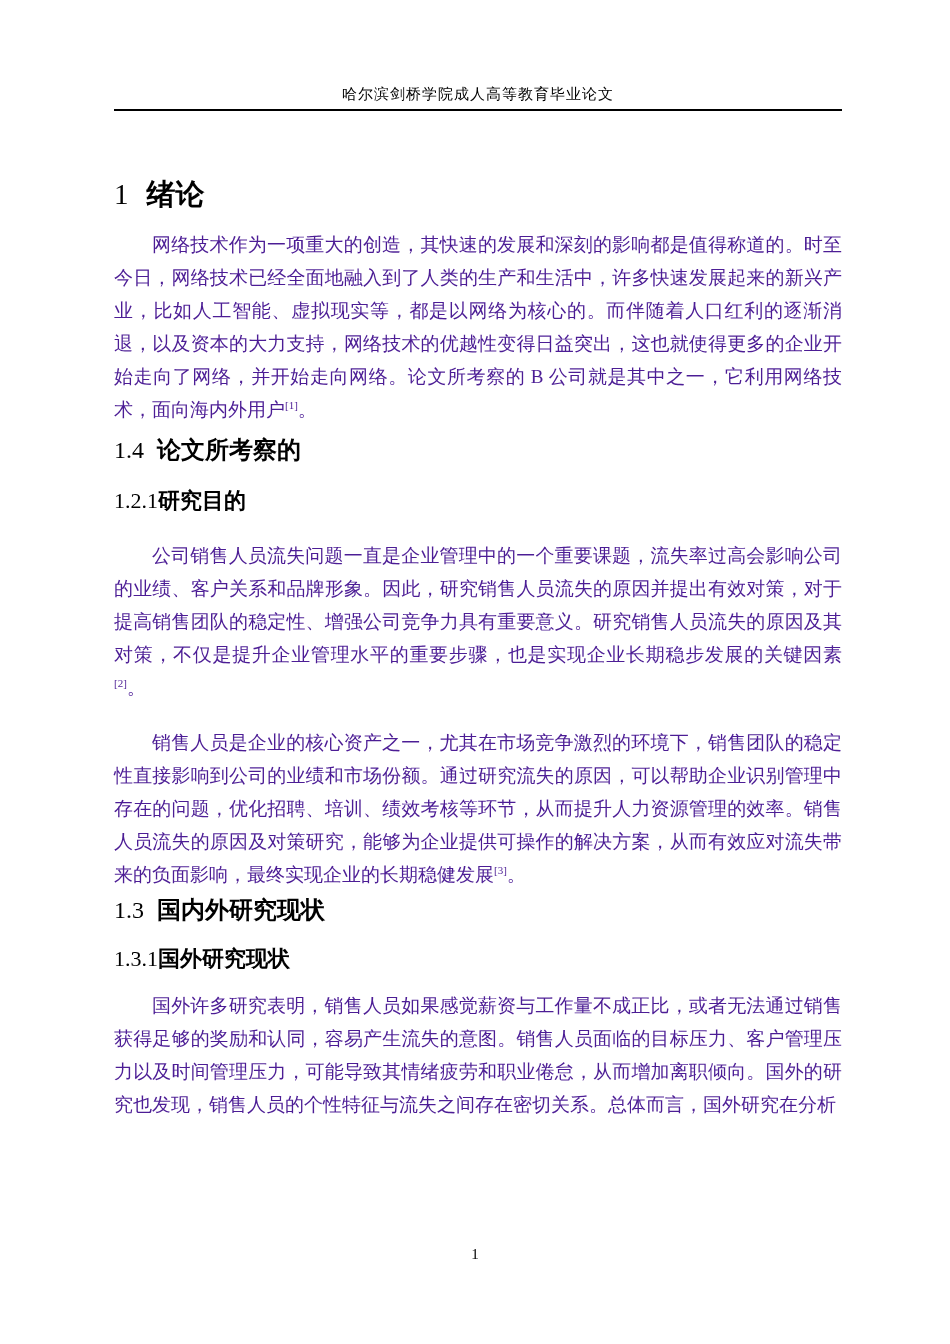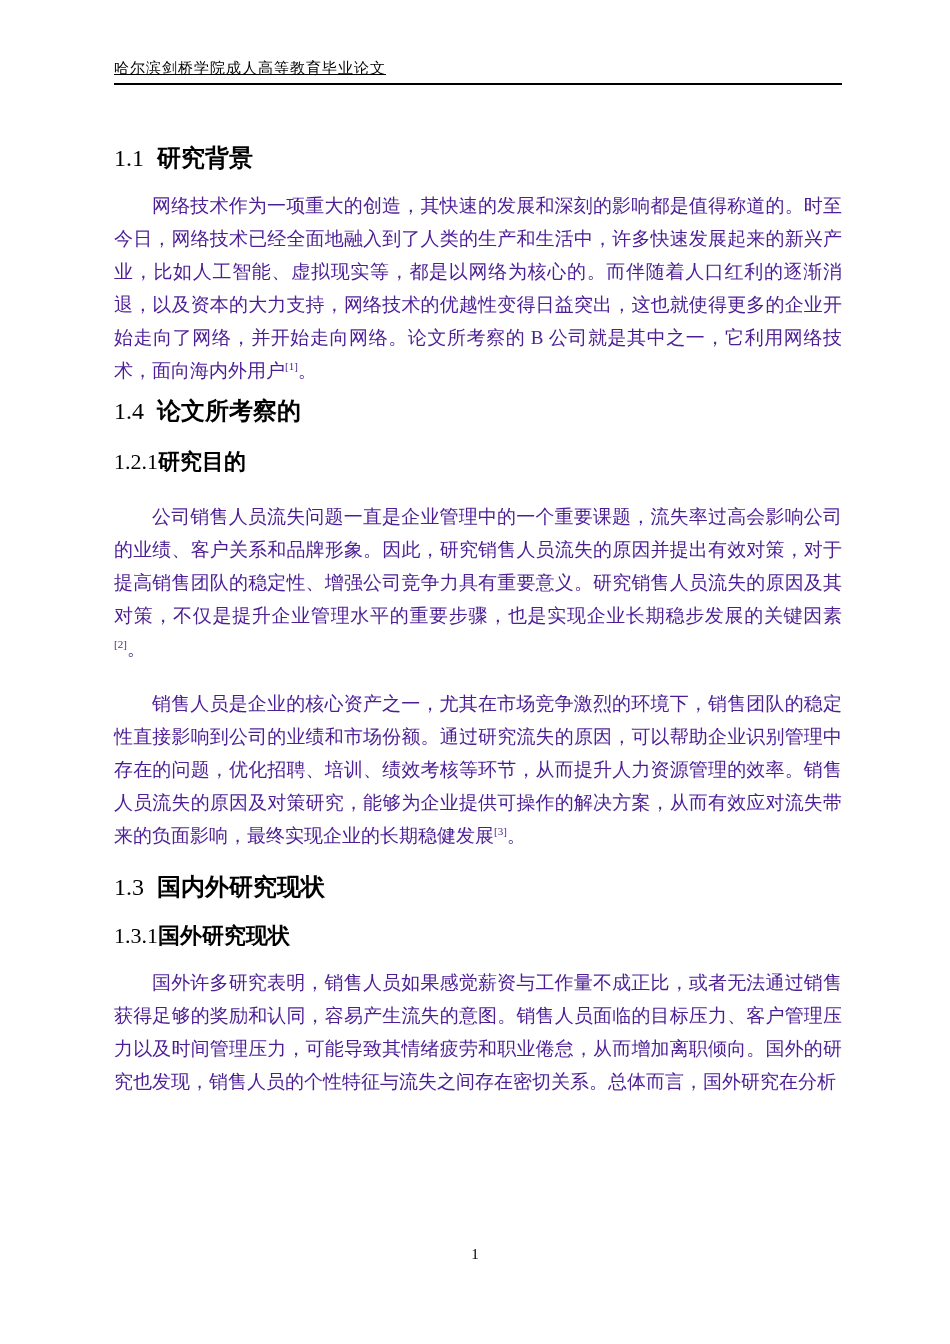--- a/index.html
+++ b/index.html
@@ -17,24 +17,24 @@
   .page {
     position: relative;
     width: 950px;
     height: 1344px;
     background: #ffffff;
   }
   .doc {
     padding: 0 108px 0 114px;
   }
   .page-header {
-    padding-top: 58px;
+    padding-top: 84px;
     padding-bottom: 5px;
+    text-align: center;
     border-bottom: 2px solid #000000;
-    text-decoration: underline;
   }
   .page-header .running-title {
     font-size: 15px;
     line-height: 20px;
     letter-spacing: 1px;
   }
   h1, h2, h3 {
     margin: 0;
     font-family: "Liberation Sans", "DejaVu Sans", sans-serif;
     font-weight: bold;
@@ -51,21 +51,21 @@
   h3 { font-size: 22px; line-height: 26px; }
   h3 .h-num { margin-right: 0; }
 
   #h2-1-1 { margin-top: 58px; }
   #p1     { margin-top: 16px; }
   #h2-1-2 { margin-top: 9px;  }
   #h3-1-2-1 { margin-top: 23px; }
   #p2     { margin-top: 25px; }
   #h3-1-2-2 { margin-top: 5px; }
   #p3     { margin-top: 22px; }
-  #h2-1-3 { margin-top: 20px;  }
+  #h2-1-3 { margin-top: 4px;  }
   #h3-1-3-1 { margin-top: 21px; }
   #p4     { margin-top: 17px; }
 
   p.body-para {
     margin: 0;
     font-size: 19px;
     line-height: 33px;
     text-align: justify;
     text-indent: 2em;
     color: #4c1d95;
@@ -88,24 +88,24 @@
 </head>
 <body>
 
 <div class="page">
   <div class="doc">
 
     <div class="page-header">
       <div class="running-title">哈尔滨剑桥学院成人高等教育毕业论文</div>
     </div>
 
+    <h1>
+      <span class="h-num">1</span><span class="h-title">绪论</span>
+    </h1>
 
-    <h2 id="h2-1-1">
-      <span class="h-num">1.1</span><span class="h-title">研究背景</span>
-    </h2>
 
     <p id="p1" class="body-para"><span>网络技术作为一项重大的创造，其快速的发展和深刻的影响都是值得称道的。时至今日，网络技术已经全面地融入到了人类的生产和生活中，许多快速发展起来的新兴产业，比如人工智能、虚拟现实等，都是以网络为核心的。而伴随着人口红利的逐渐消退，以及资本的大力支持，网络技术的优越性变得日益突出，这也就使得更多的企业开始走向了网络，并开始走向网络。论文所考察的 B 公司就是其中之一，它利用网络技术，面向海内外用户</span><sup class="cite">[1]</sup><span>。</span></p>
 
     <h2 id="h2-1-2">
       <span class="h-num">1.4</span><span class="h-title">论文所考察的</span>
     </h2>
 
     <h3 id="h3-1-2-1">
       <span class="h-num">1.2.1</span><span class="h-title">研究目的</span>
     </h3>

